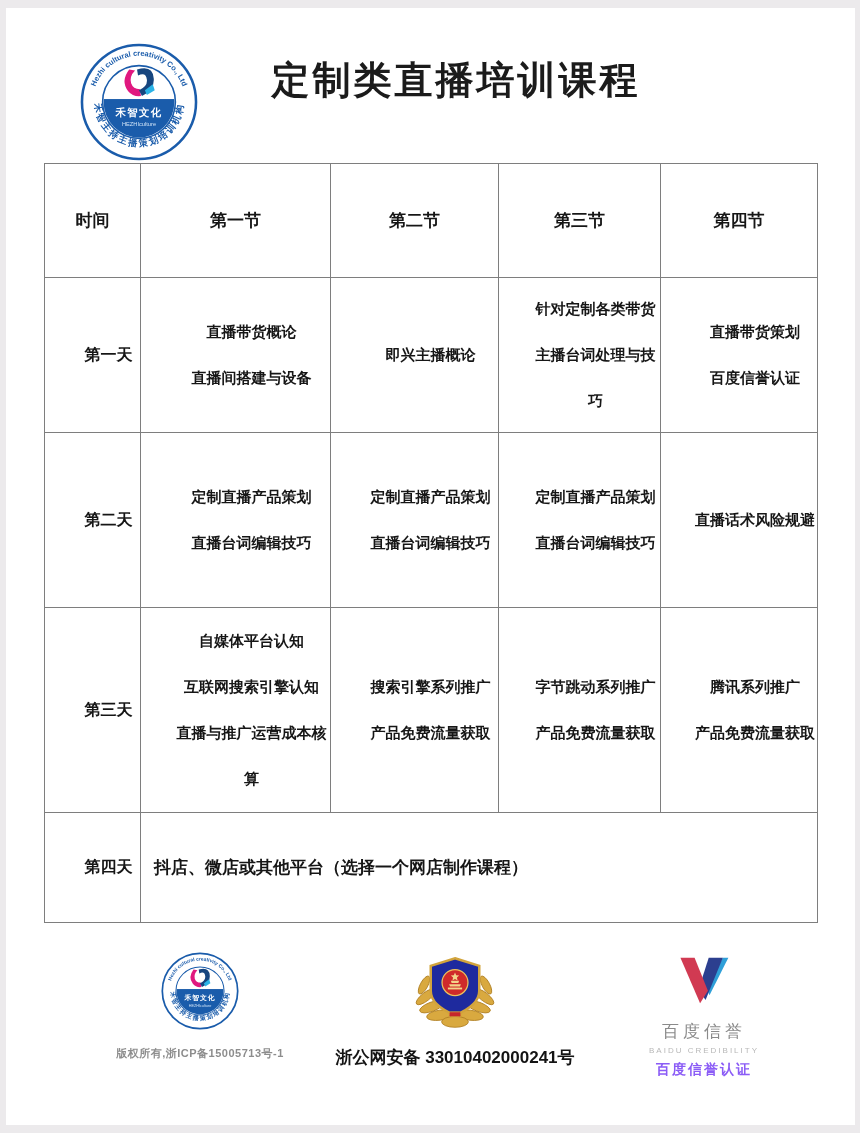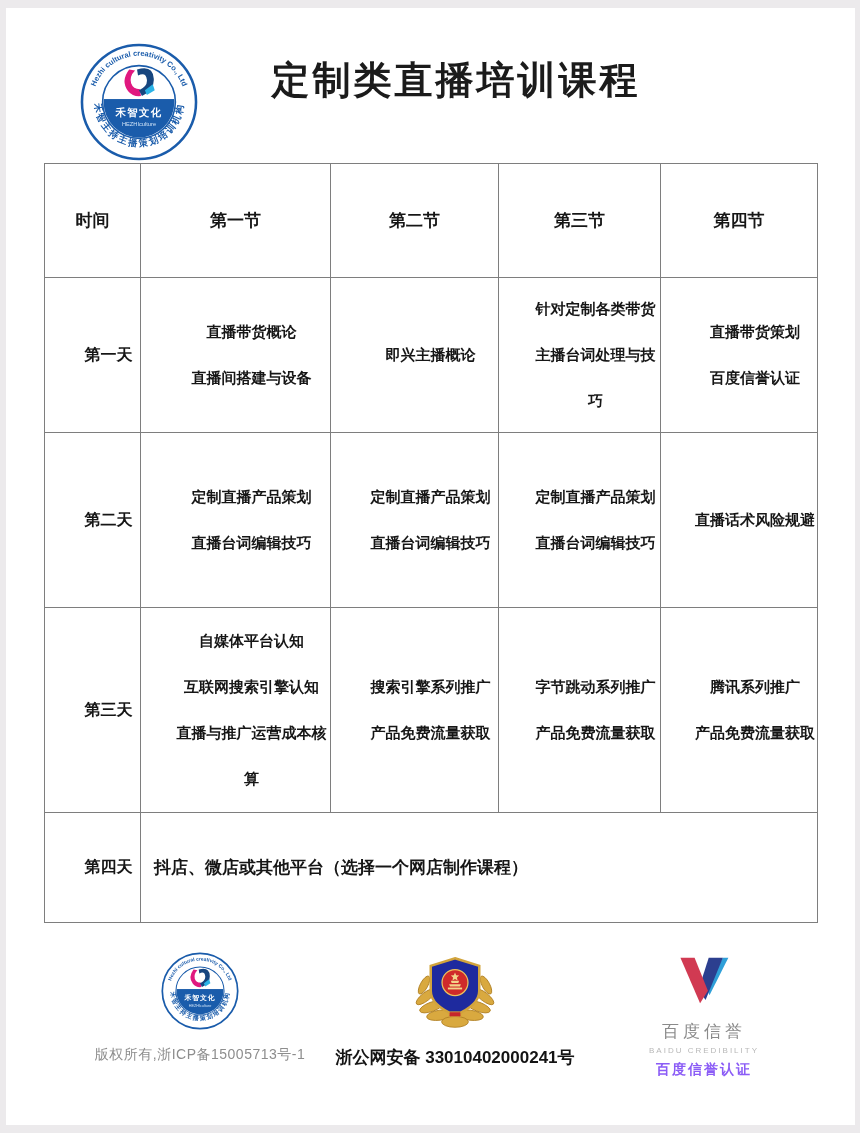--- a/index.html
+++ b/index.html
@@ -35,21 +35,21 @@
   td.cell { font-size:15px;padding-left:32px; }
   td.cell .line { line-height:46px; }
   td.cell.merged { text-align:left; padding-left:13px; font-size:17px; }
 
   
   .f-block { position:absolute; top:952px; text-align:center; }
   .f-left   { left:60px;  width:280px; }
   .f-center { left:315px; width:280px; }
   .f-right  { left:600px; width:208px; }
   .hezhi-logo.ftr { position:relative; width:78px; height:78px; display:inline-block; }
-  .copyright { margin-top:12px; font-size:14px; font-weight:normal; color:#8d8d8d; letter-spacing:0.5px; }
+  .copyright { margin-top:12px; font-size:11px; font-weight:bold; color:#8d8d8d; letter-spacing:0.5px; }
   .police-badge { width:92px; height:82px; display:inline-block; }
   .police-no { margin-top:8px; font-size:17px; font-weight:bold; color:#141414;text-align:center; }
   .baidu-v { width:66px; height:60px; display:inline-block; }
   .baidu-cn { margin-top:4px; font-size:17px; color:#8a8a8a; letter-spacing:4px; }
   .baidu-en { margin-top:3px; font-size:8px; color:#b8b8b8; letter-spacing:2px; }
   .baidu-cert { margin-top:6px; font-size:14px; font-weight:bold; color:#8b5cf6; letter-spacing:2px; }
 
   svg text { font-family:"Liberation Sans","DejaVu Sans",sans-serif; }
 </style>
 </head>

